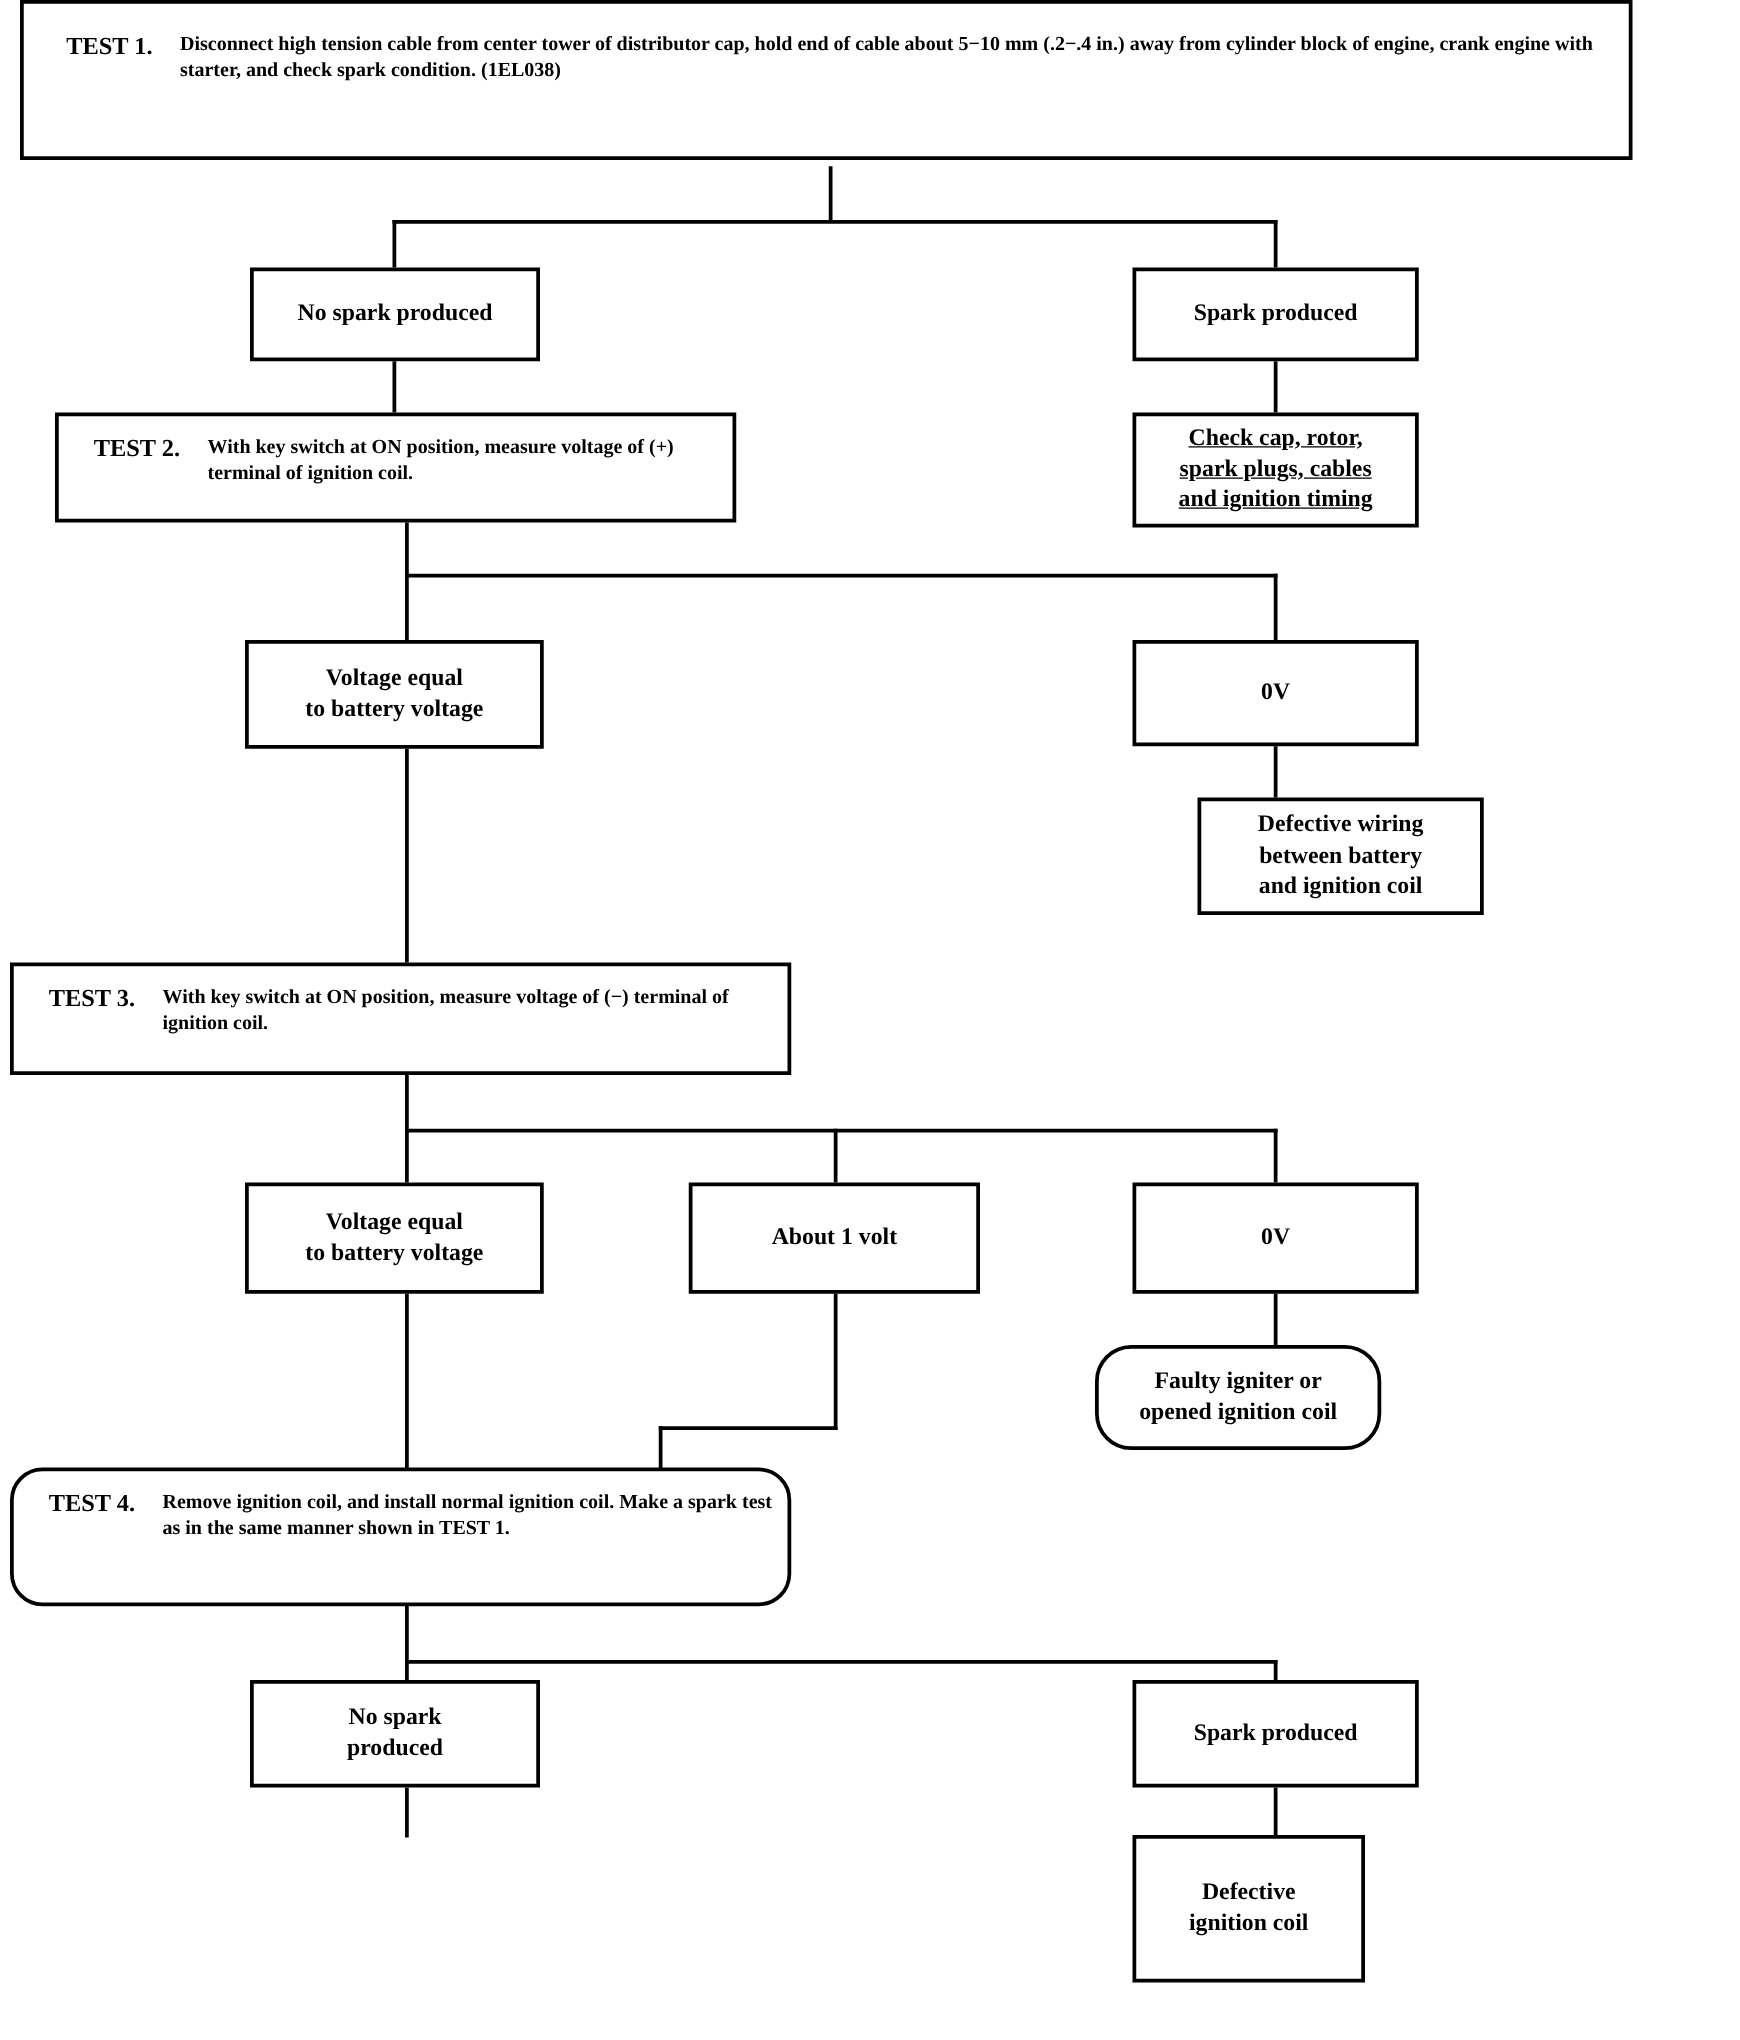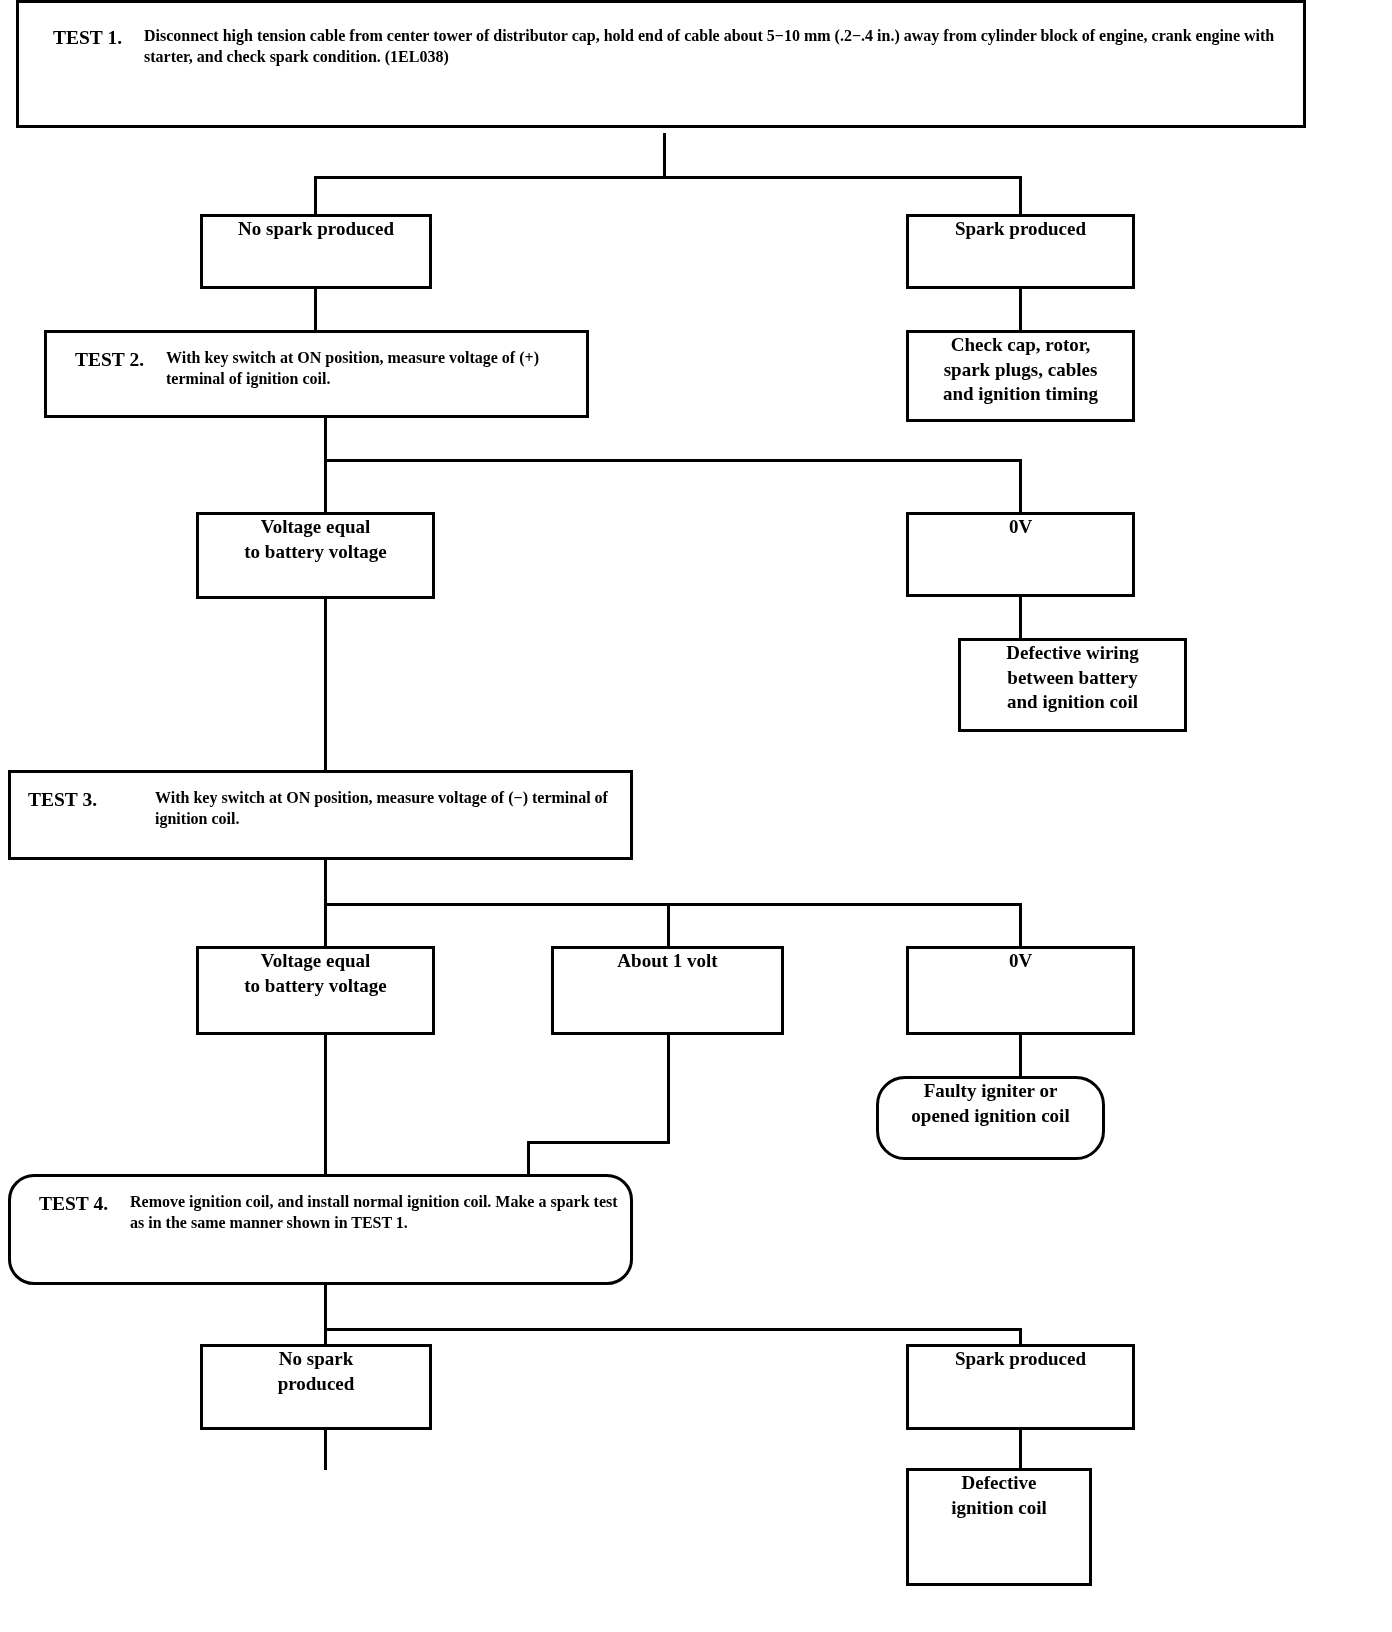--- a/index.html
+++ b/index.html
@@ -15,21 +15,21 @@
     background: #ffffff;
     font-family: "Liberation Serif", "DejaVu Serif", serif;
     overflow: hidden;
   }
   .node {
     position: absolute;
     box-sizing: border-box;
     border: 3px solid #000000;
     background: #ffffff;
     display: flex;
-    align-items: flex-start;
+    align-items: center;
     z-index: 3;
   }
   .node .txt {
     width: 100%;
     font-weight: bold;
     color: #000000;
     line-height: 1.30;
   }
   .center .txt { text-align: center; }
 
@@ -132,42 +132,42 @@
   </div>
 
   <div class="node left testbox" style="left:44px; top:330px; width:545px; height:88px;">
     <div class="inner" style="padding-top:14px; padding-left:28px;">
       <div class="tlabel">TEST 2.</div>
       <div class="tbody">With key switch at ON position, measure voltage of (+)  terminal of ignition coil.</div>
     </div>
   </div>
 
   <div class="node center small-node" style="left:906px; top:330px; width:229px; height:92px;">
-    <div class="txt pre" style="white-space:pre-line;">Check cap, rotor,
+    <div class="txt pre" style="white-space:pre-line;text-decoration:underline;">Check cap, rotor,
 spark plugs, cables
 and ignition timing</div>
   </div>
 
   <div class="node center small-node" style="left:196px; top:512px; width:239px; height:87px;">
     <div class="txt" style="white-space:pre-line;">Voltage equal
 to battery voltage</div>
   </div>
 
   <div class="node center small-node" style="left:906px; top:512px; width:229px; height:85px;">
     <div class="txt">0V</div>
   </div>
 
   <div class="node center small-node" style="left:930px; top:638px; width:229px; height:94px;margin-left:28px;">
     <div class="txt" style="white-space:pre-line;">Defective wiring
 between battery
 and ignition coil</div>
   </div>
 
   <div class="node left testbox" style="left:8px; top:770px; width:625px; height:90px;">
-    <div class="inner" style="padding-top:14px; padding-left:17px;gap:36px;">
+    <div class="inner" style="padding-top:14px; padding-left:28px;">
       <div class="tlabel">TEST 3.</div>
       <div class="tbody">With key switch at ON position, measure voltage of (−) terminal of ignition coil.</div>
     </div>
   </div>
 
   <div class="node center small-node" style="left:196px; top:946px; width:239px; height:89px;">
     <div class="txt" style="white-space:pre-line;">Voltage equal
 to battery voltage</div>
   </div>
 

